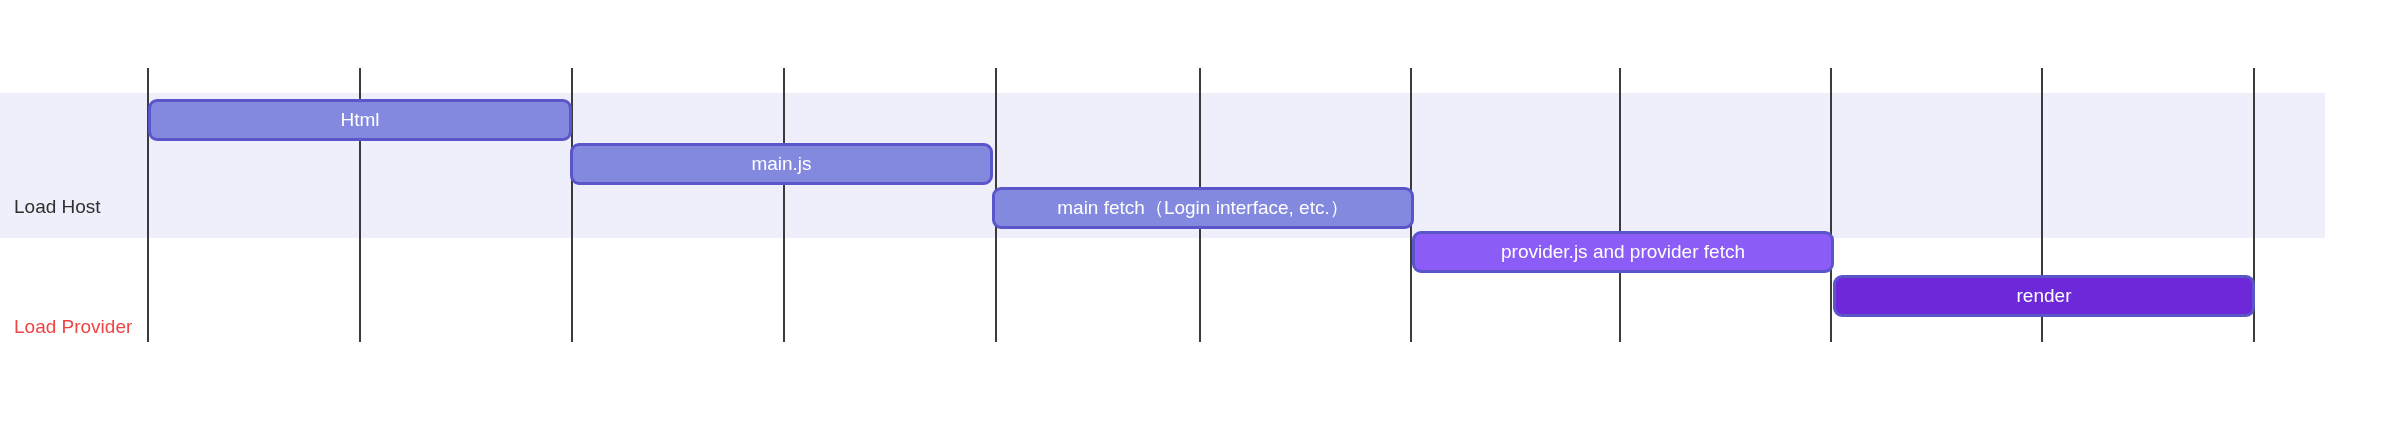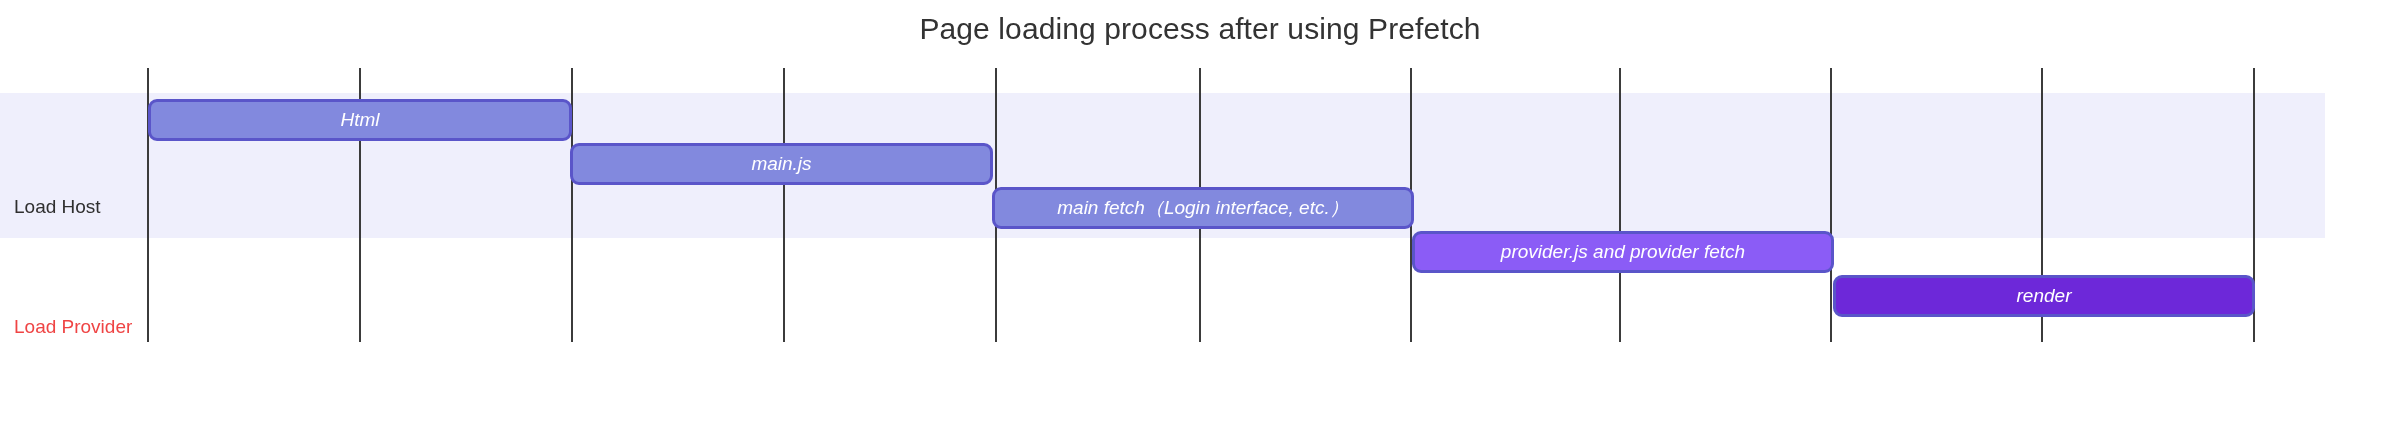--- a/index.html
+++ b/index.html
@@ -82,29 +82,27 @@
     display: flex;
     align-items: center;
     justify-content: center;
     color: #ffffff;
     font-size: 19px;
     white-space: nowrap;
     overflow: hidden;
   }
   .task-bar .bar-label {
     pointer-events: none;
-    font-style: italic;
   }
 </style>
 </head>
 <body>
 
 <div id="gantt-root">
 
-  <div class="chart-title">Page loading process after using Prefetch</div>
 
   <div class="plot-area">
     <div>
         <div class="row-band" style="left: 0px; top: 93px; width: 2325px; height: 145px; background: rgb(239, 239, 252);"></div>
       </div>
     <div>
         <div class="gridline" style="left: 147px; background: rgb(59, 59, 59);"></div>
         <div class="gridline" style="left: 359px; background: rgb(59, 59, 59);"></div>
         <div class="gridline" style="left: 571px; background: rgb(59, 59, 59);"></div>
         <div class="gridline" style="left: 783px; background: rgb(59, 59, 59);"></div>

